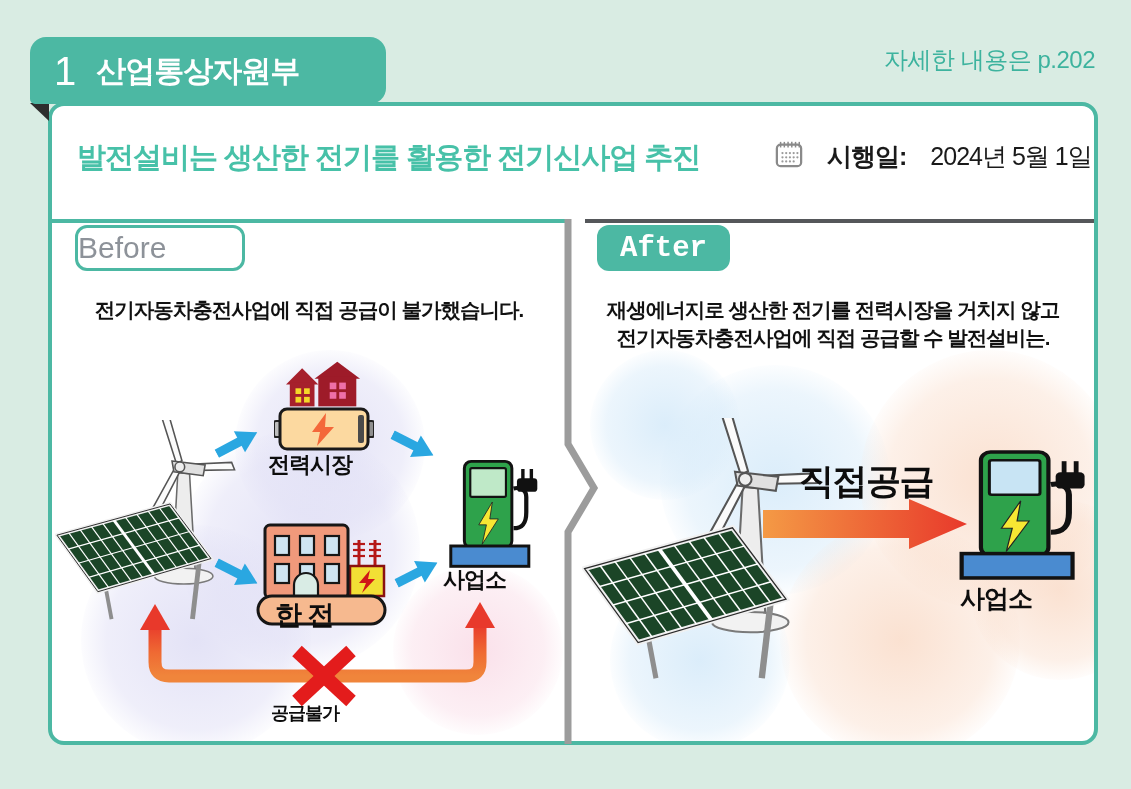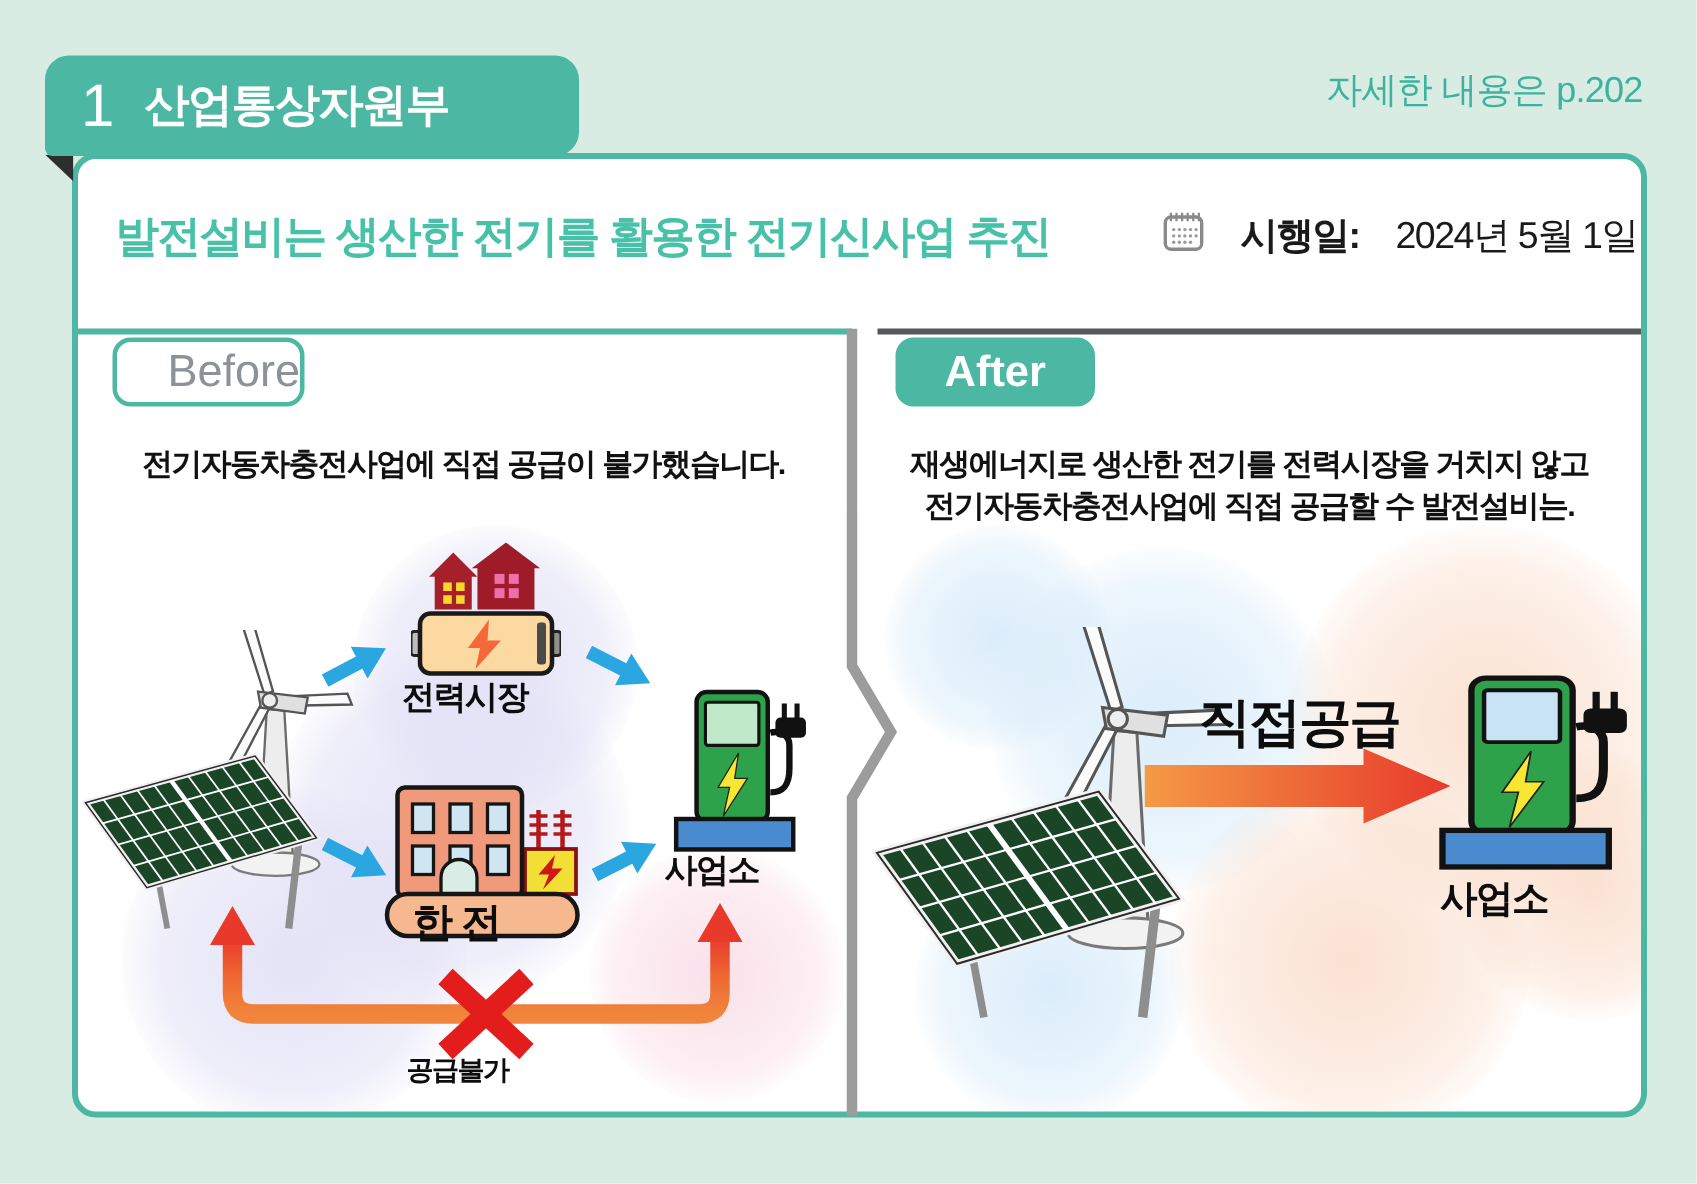--- a/index.html
+++ b/index.html
@@ -33,27 +33,27 @@
   .blob{position:absolute;border-radius:50%;}
   .lav{background:radial-gradient(circle,rgba(226,225,246,.95) 0%,rgba(226,225,246,.55) 55%,rgba(226,225,246,0) 74%);}
   .pnk{background:radial-gradient(circle,rgba(250,223,233,.95) 0%,rgba(250,223,233,.5) 55%,rgba(250,223,233,0) 74%);}
   .blu{background:radial-gradient(circle,rgba(217,236,250,.95) 0%,rgba(217,236,250,.5) 55%,rgba(217,236,250,0) 74%);}
   .pch{background:radial-gradient(circle,rgba(250,222,204,.9) 0%,rgba(250,222,204,.45) 55%,rgba(250,222,204,0) 74%);}
 
   #before-rule{left:52px;top:219px;width:516px;height:4px;background:#4cb8a3;z-index:2;}
   #after-rule{left:585px;top:219px;width:509px;height:4px;background:#55575a;z-index:2;}
   #divider{left:552px;top:219px;z-index:3;}
 
-  #before-label{left:75px;top:225px;width:128px;height:46px;background:#fff;
+  #before-label{left:75px;top:225px;width:170px;height:46px;background:#fff;
       border:3.5px solid #4cb8a3;border-radius:12px;box-sizing:border-box;z-index:4;
-      display:flex;align-items:center;justify-content:flex-end;
+      display:flex;align-items:center;justify-content:flex-start;
       color:#8d9299;font-size:30px;font-weight:400;}
   #after-label{left:597px;top:225px;width:133px;height:46px;background:#4cb8a3;
       border-radius:12px;z-index:4;display:flex;align-items:center;justify-content:center;
-      color:#fff;font-size:29px;font-weight:700;}
+      color:#fff;font-size:29px;font-weight:700;font-family:Liberation Mono, monospace;}
 
   .desc{z-index:4;text-align:center;font-size:20.5px;font-weight:700;color:#111;
         line-height:1.35;letter-spacing:-1px;}
   #before-desc{left:57px;top:296px;width:504px;}
   #after-desc{left:583px;top:296px;width:500px;}
 
   .nodelabel{z-index:5;text-align:left;font-weight:700;color:#0d0d0d;letter-spacing:-1px;}
   #lbl-market{left:268px;top:450px;width:112px;font-size:22px;}
   #lbl-kepco{left:275px;top:597px;width:92px;font-size:27px;}
   #lbl-office-b{left:443px;top:565px;width:95px;font-size:22px;}

